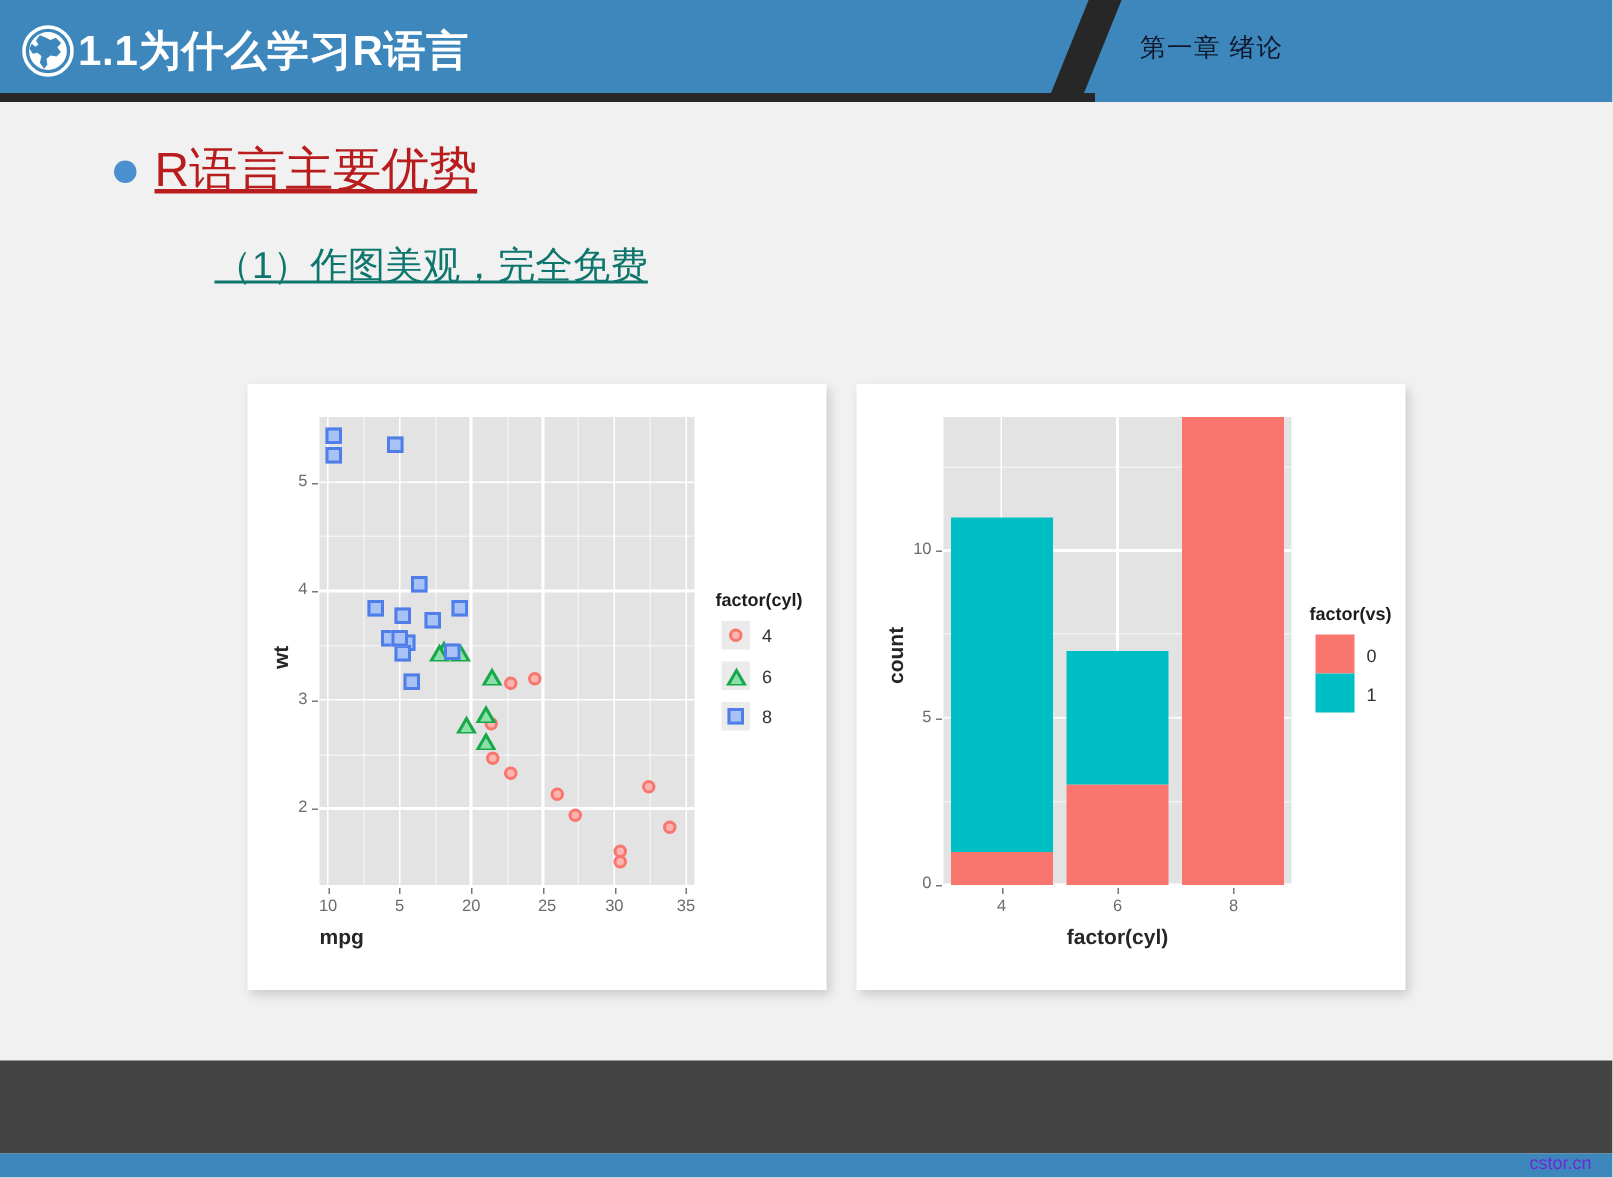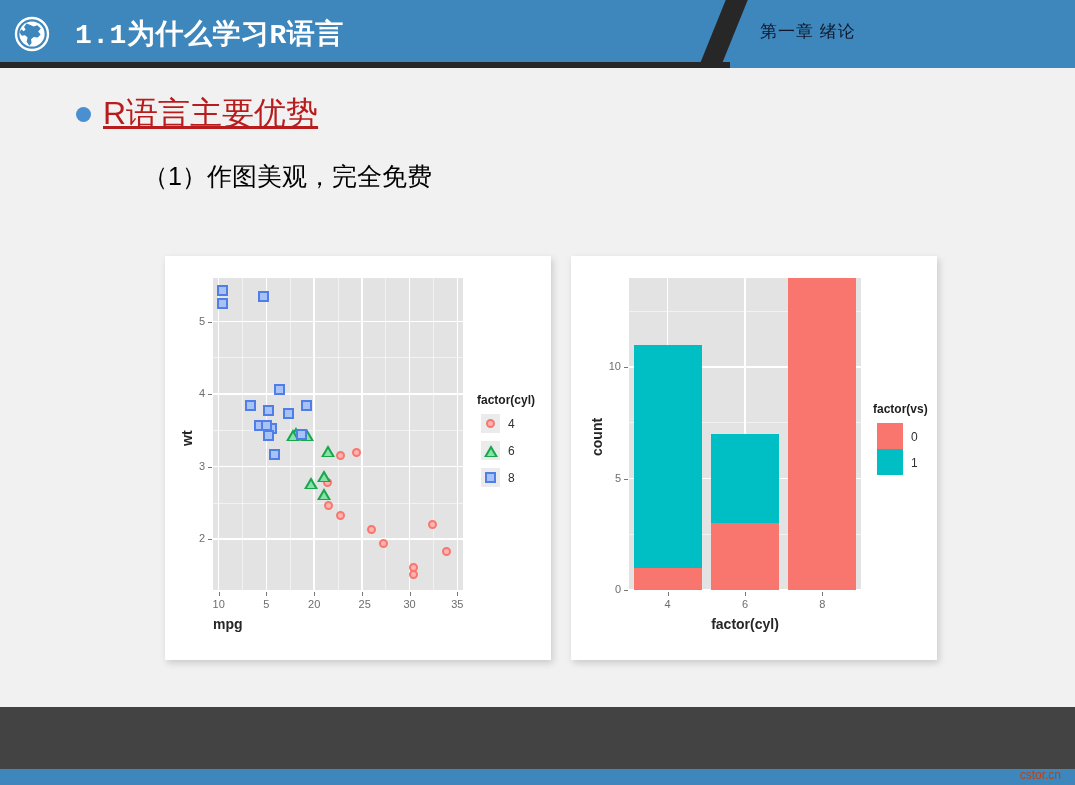--- a/index.html
+++ b/index.html
@@ -29,23 +29,22 @@
   }
   #header-slash {
     position: absolute;
     left: 712px; top: -8px;
     width: 22px; height: 84px;
     background: #272727;
     transform: skewX(-22deg);
   }
   #header-left {
     position: absolute; left: 14px; top: 10px;
-    display: flex; align-items: center; gap: 25px;
+    display: flex; align-items: center; gap: 2px;
     height: 48px;
-    font-family: Liberation Mono, monospace;
   }
   #globe-icon { display: block; width: 36px; height: 36px; }
   #header-title {
     color: #ffffff;
     font-size: 28px;
     font-weight: bold;
     letter-spacing: 0.5px;
     white-space: nowrap;
   }
   #header-chapter {
@@ -63,21 +62,21 @@
   }
   #bullet-dot {
     width: 15px; height: 15px; border-radius: 50%;
     background: #4a90d0; flex: none;
   }
   #bullet-title {
     font-size: 32px; color: #b91c1c; white-space: nowrap; text-decoration: underline;
   }
   #subpoint {
     position: absolute; left: 143px; top: 160px;
-    font-size: 25px; color: #000000; white-space: nowrap;
+    font-size: 25px; color: #0f766e; white-space: nowrap; text-decoration: underline;
   }
 
   
   #figure-wrap {
     position: absolute; left: 165px; top: 256px;
     width: 772px; height: 404px;
   }
   .plot-card {
     position: absolute; top: 0;
     background: #ffffff;
@@ -150,21 +149,21 @@
     width: 1075px; height: 62px;
     background: #434343;
   }
   #footer-blue {
     position: absolute; left: 0; top: 769px;
     width: 1075px; height: 16px;
     background: #3d87bd;
   }
   #footer-brand {
     position: absolute; right: 14px; top: 768px;
-    color: #c2410c; font-size: 12px; white-space: nowrap;
+    color: #6d28d9; font-size: 12px; white-space: nowrap;
   }
 </style>
 </head>
 <body>
 
 <div id="slide">
 
   <div id="header">
     <div id="header-rule"></div>
     <div id="header-slash"></div>

